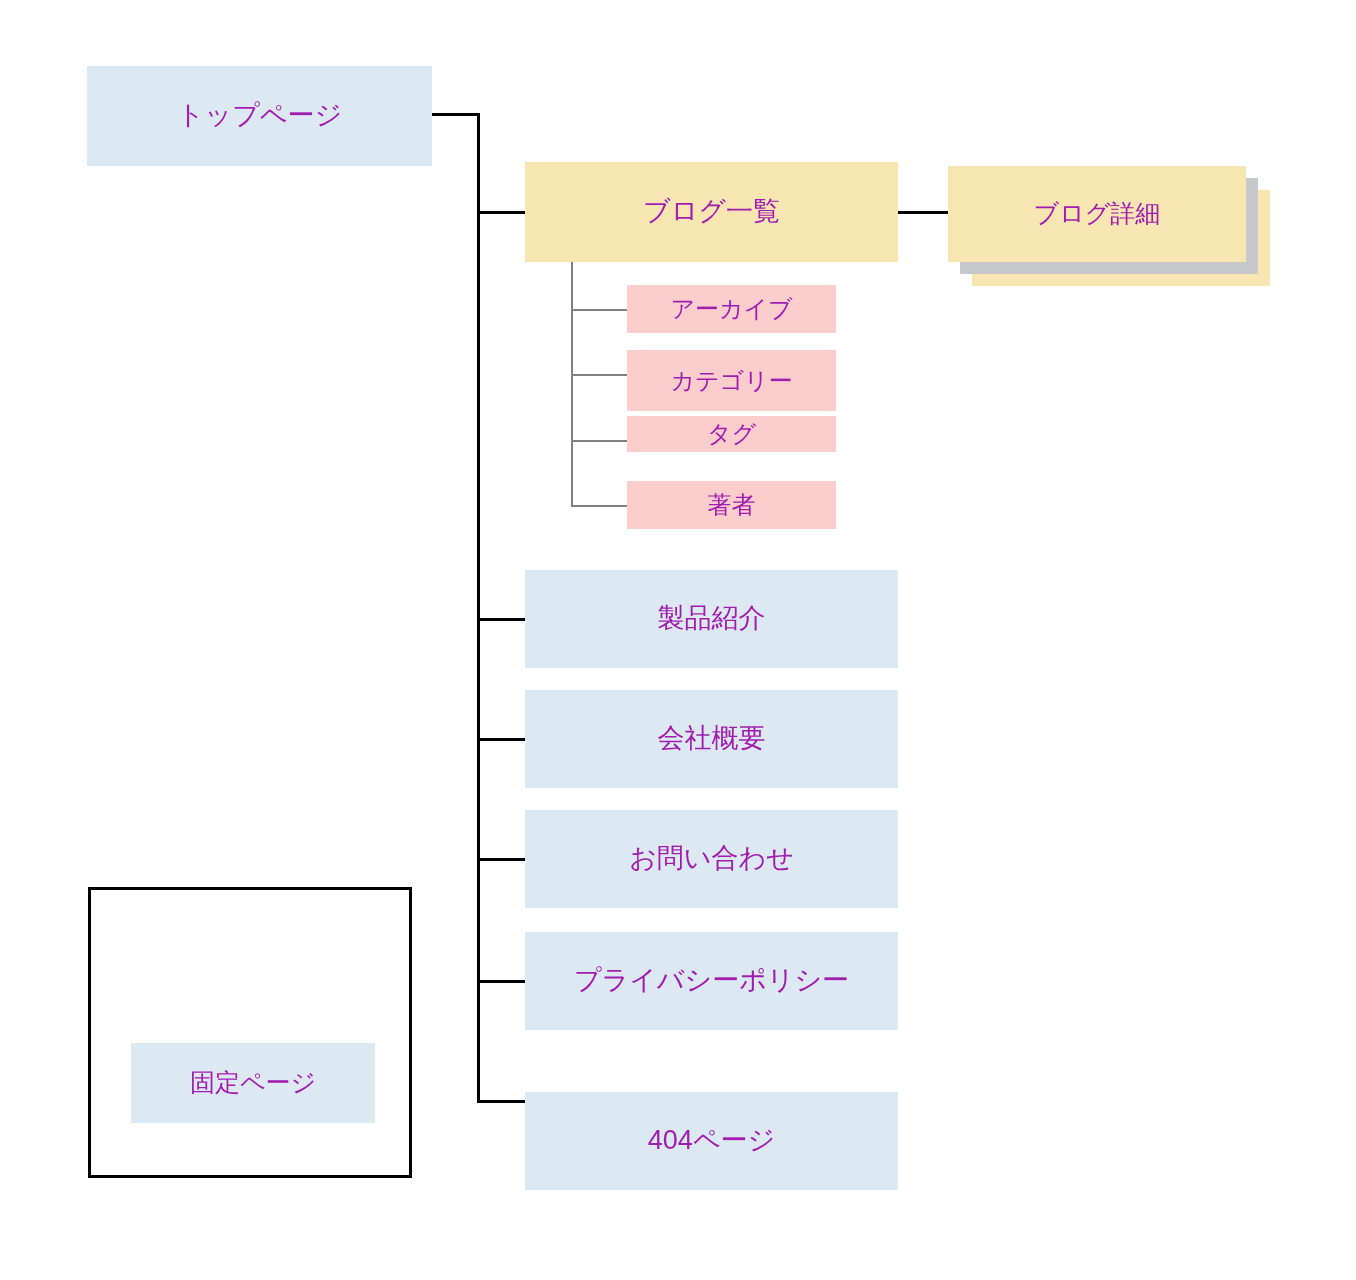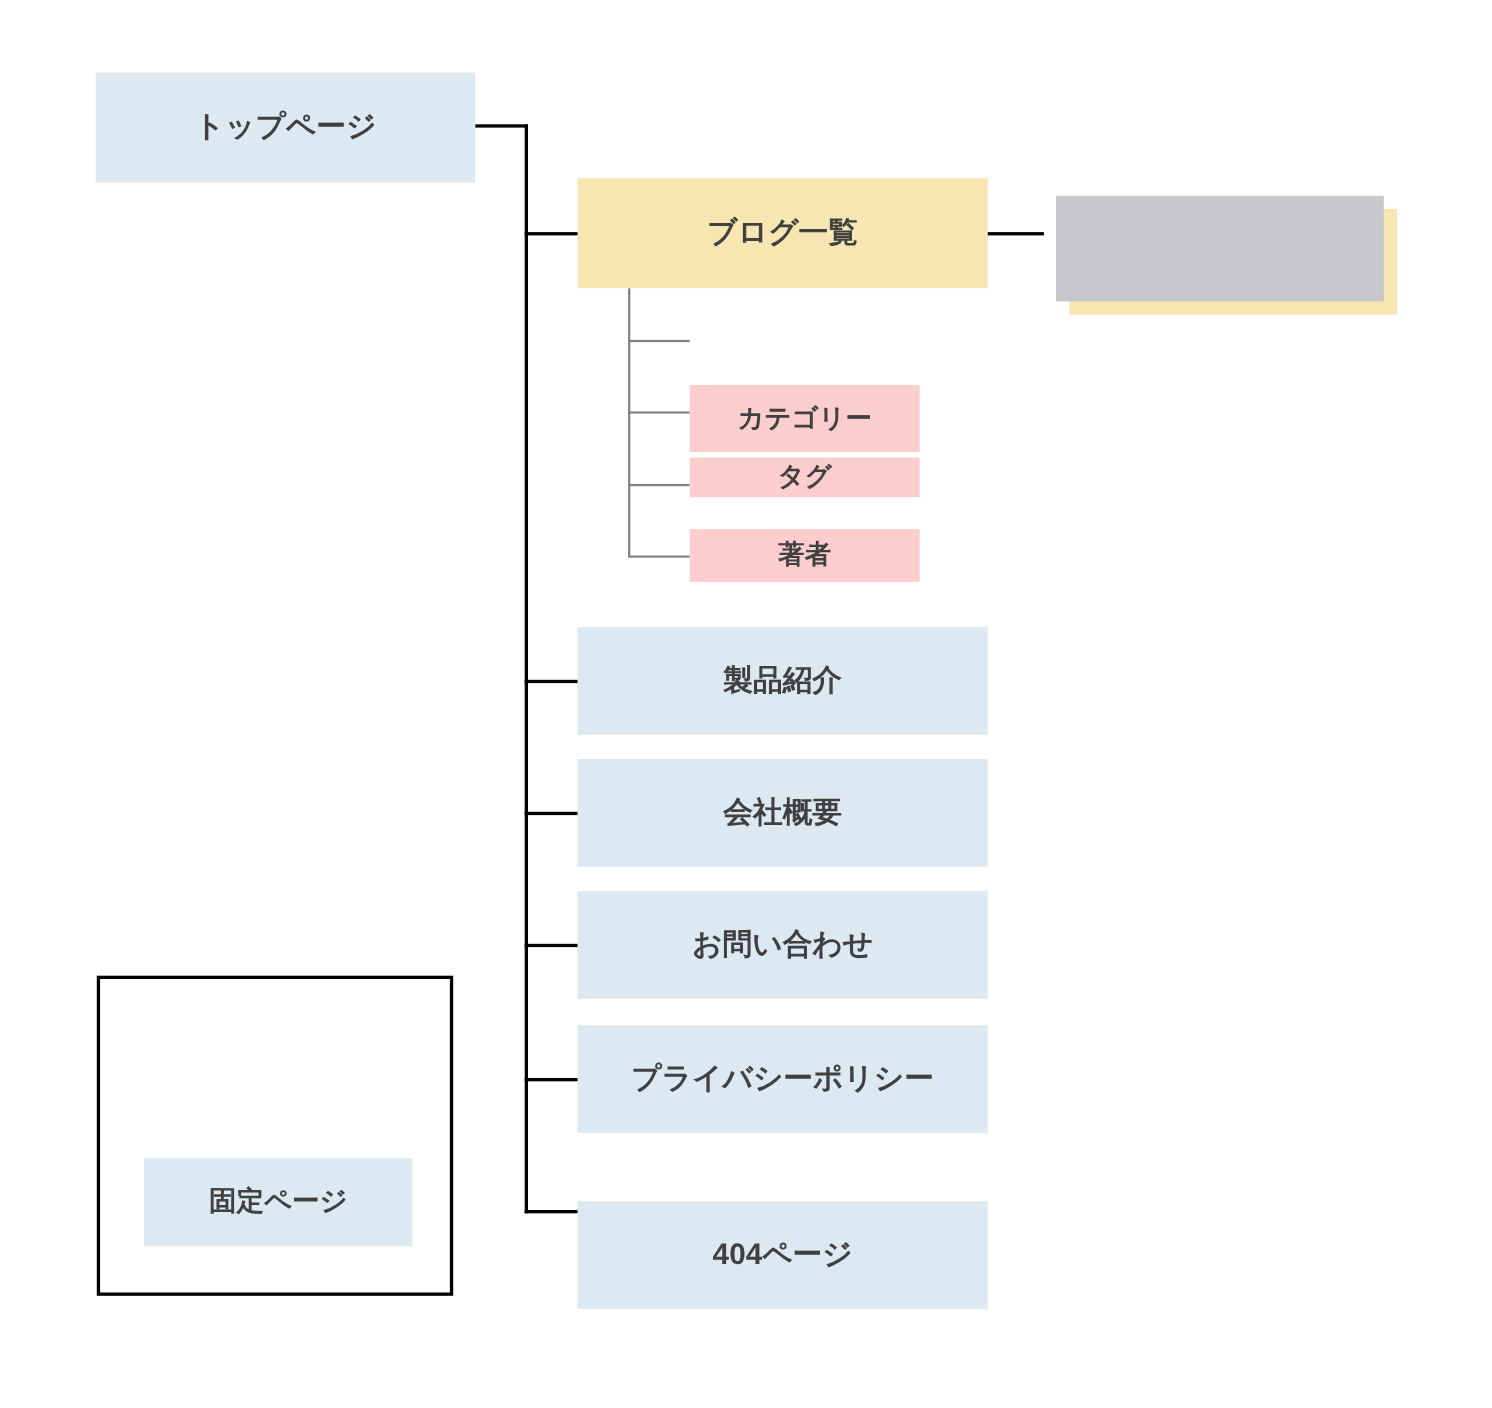--- a/index.html
+++ b/index.html
@@ -21,24 +21,23 @@
   }
 
   
   .node {
     position: absolute;
     box-sizing: border-box;
     display: flex;
     align-items: center;
     justify-content: center;
     text-align: center;
-    color: #404040;
+    color: #a21caf;
     line-height: 1.25;
     user-select: none;
-    font-weight: bold;
   }
   .node-page   { background: #dce9f3; }
   .node-tpl    { background: #f7e6b2; }
   .node-tax    { background: #fbcdcd; }
 
   .lbl { display: block; }
 
   
   .line-h, .line-v {
     position: absolute;
@@ -92,25 +91,31 @@
   <div class="sub-h" style="left:571px; top:374px; width:56px;"></div>
   <div class="sub-h" style="left:571px; top:440px; width:56px;"></div>
   <div class="sub-h" style="left:571px; top:505px; width:56px;"></div>
 
   <div class="node node-page" style="left:87px; top:66px; width:345px; height:100px; font-size:27px;">
     <span class="lbl">トップページ</span>
   </div>
 
   <div class="stack-layer stack-back-yellow" style="left:972px; top:190px; width:298px; height:96px;"></div>
   <div class="stack-layer stack-gray" style="left:960px; top:178px; width:298px; height:96px;"></div>
+  <div class="node node-tpl" style="left:948px; top:166px; width:298px; height:96px; font-size:25px;">
+    <span class="lbl">ブログ詳細</span>
+  </div>
 
   <div class="node node-tpl" style="left:525px; top:162px; width:373px; height:100px; font-size:27px;">
     <span class="lbl">ブログ一覧</span>
   </div>
 
+  <div class="node node-tax" style="left:627px; top:285px; width:209px; height:48px; font-size:24px;">
+    <span class="lbl">アーカイブ</span>
+  </div>
   <div class="node node-tax" style="left:627px; top:350px; width:209px; height:61px; font-size:24px;">
     <span class="lbl">カテゴリー</span>
   </div>
   <div class="node node-tax" style="left:627px; top:416px; width:209px; height:36px; font-size:24px;">
     <span class="lbl">タグ</span>
   </div>
   <div class="node node-tax" style="left:627px; top:481px; width:209px; height:48px; font-size:24px;">
     <span class="lbl">著者</span>
   </div>
 
@@ -124,18 +129,18 @@
     <span class="lbl">お問い合わせ</span>
   </div>
   <div class="node node-page" style="left:525px; top:932px; width:373px; height:98px; font-size:27px;">
     <span class="lbl">プライバシーポリシー</span>
   </div>
   <div class="node node-page" style="left:525px; top:1092px; width:373px; height:98px; font-size:27px;">
     <span class="lbl">404ページ</span>
   </div>
 
   <div id="legend-box" style="left:88px; top:887px; width:324px; height:291px;">
-    <div class="node node-page" style="left:40px; top:163px; width:244px; height:80px; font-size:25px;">
+    <div class="node node-page" style="left:40px; top:153px; width:244px; height:80px; font-size:25px;">
       <span class="lbl">固定ページ</span>
     </div>
   </div>
 
 </div>
 
 </body></html>

